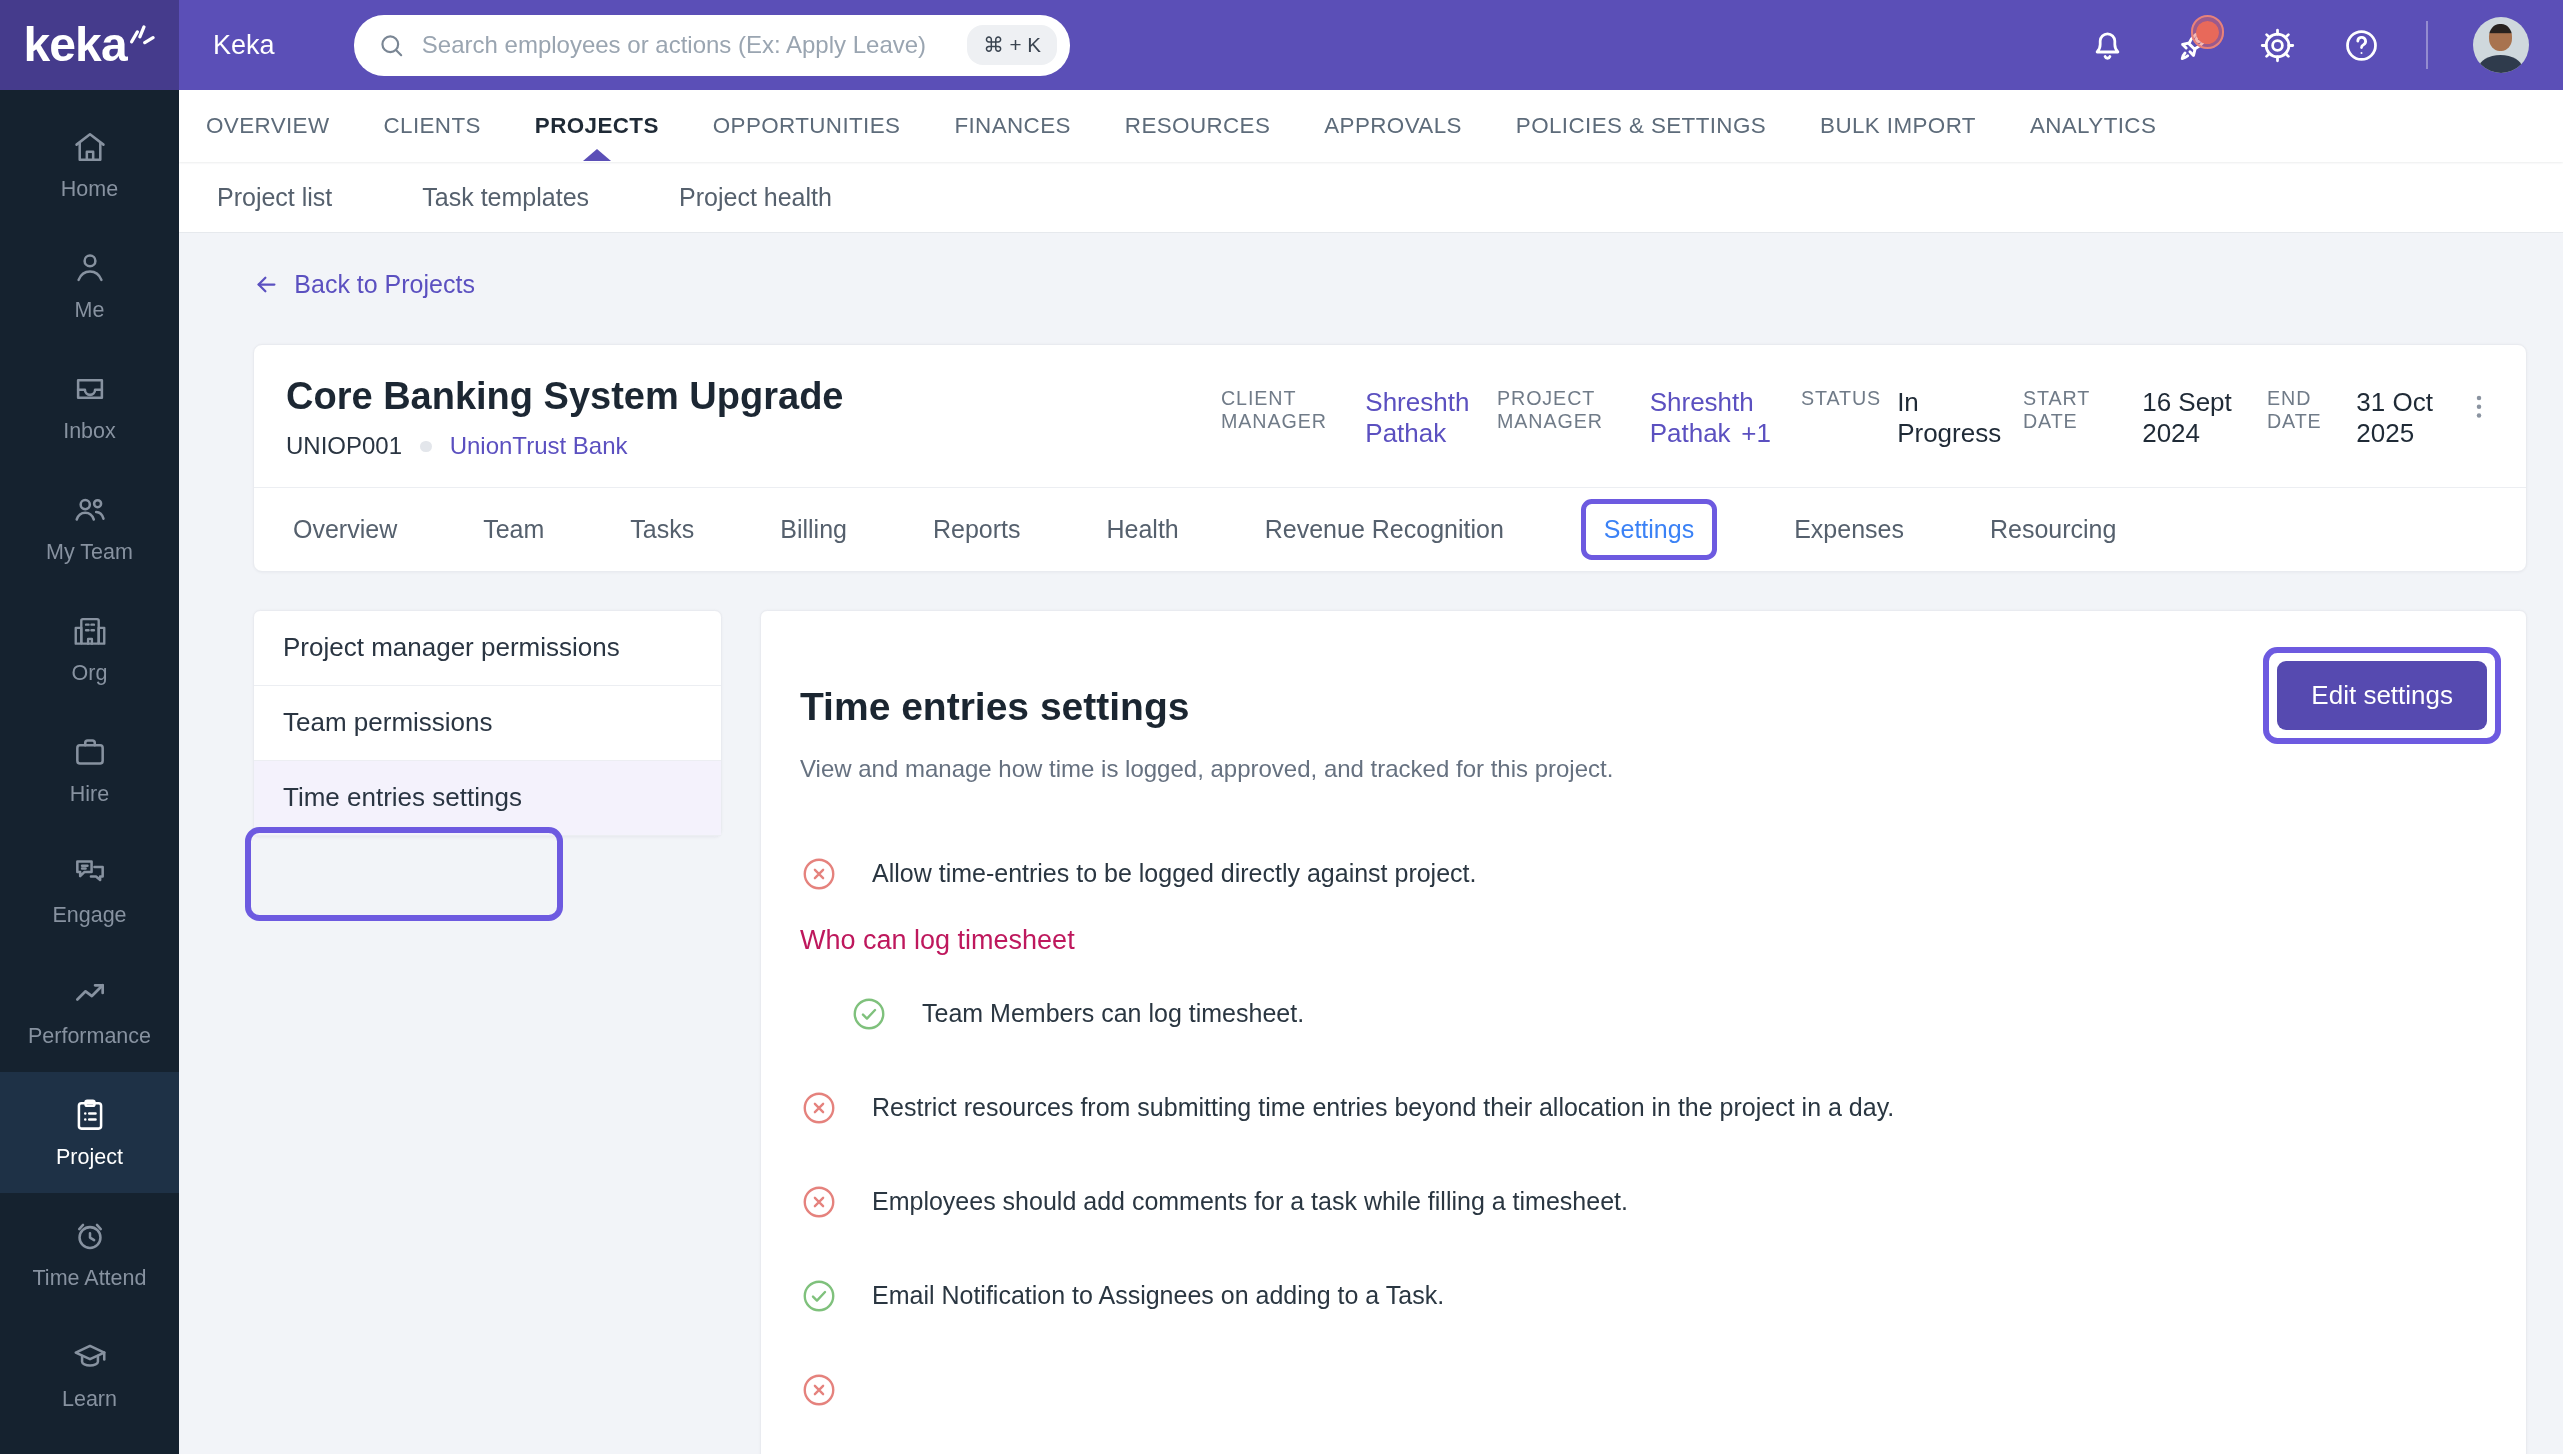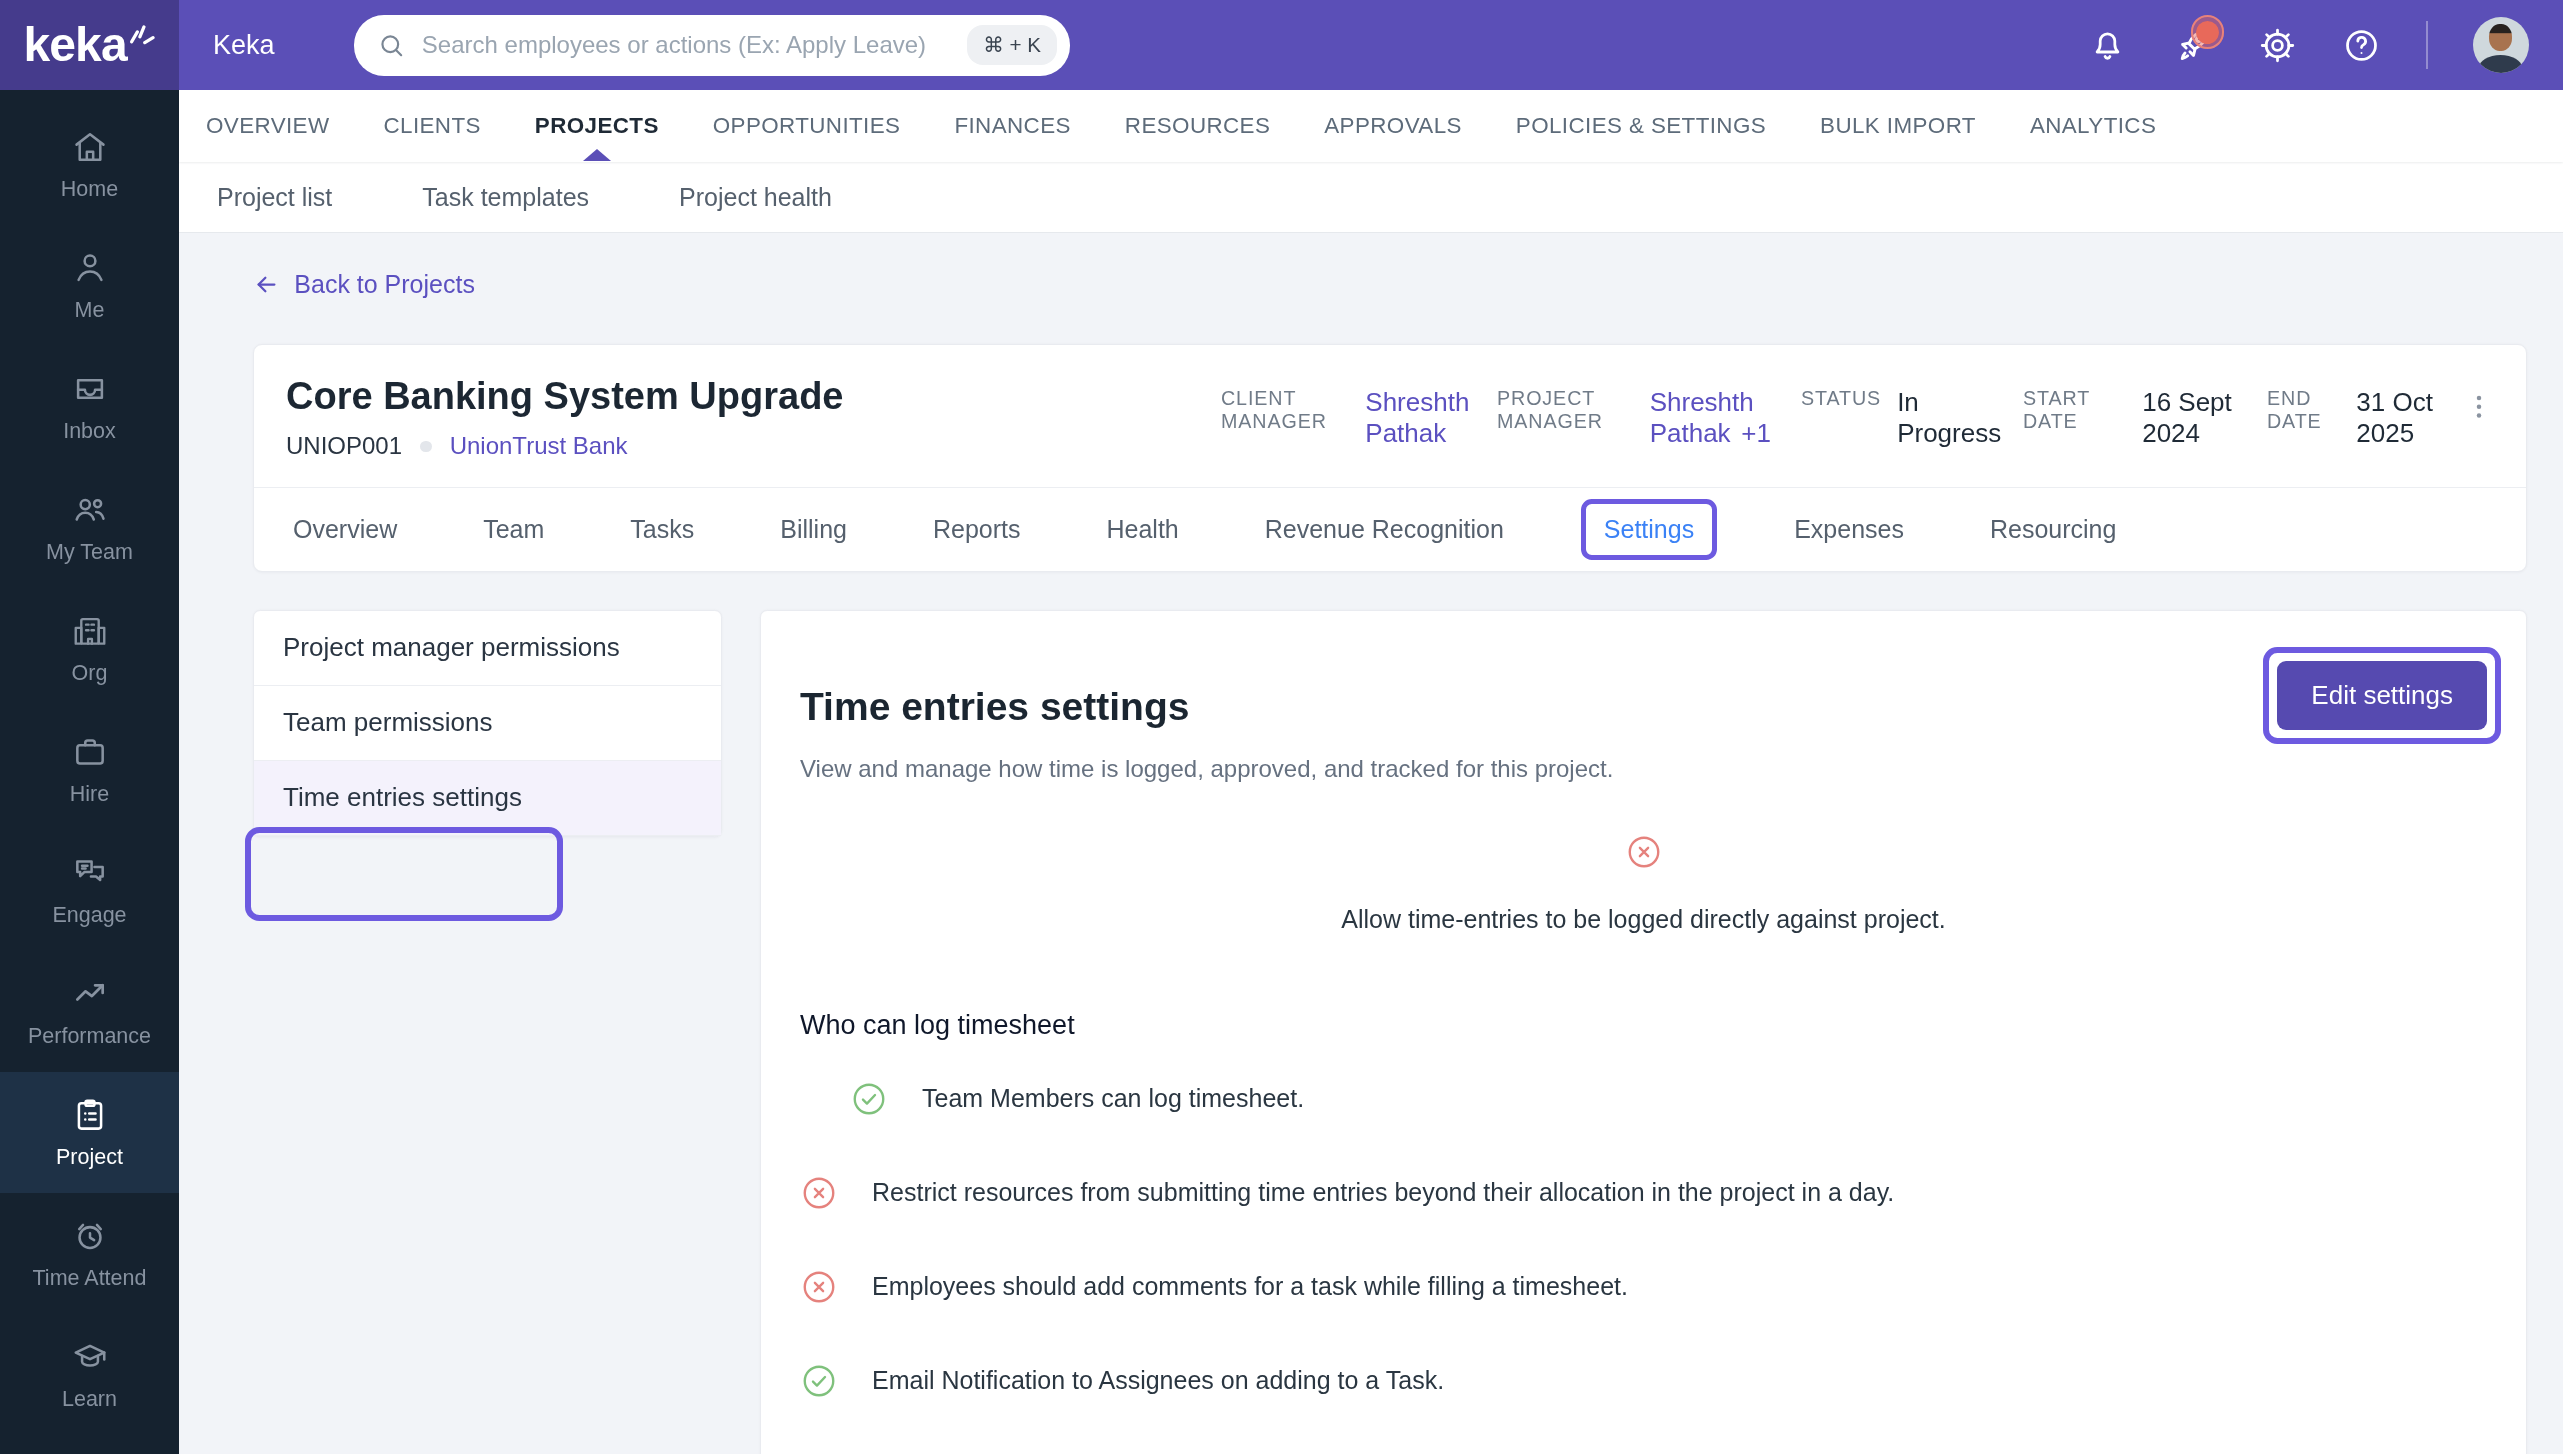--- a/index.html
+++ b/index.html
@@ -94,23 +94,23 @@
          padding:48px 39px 81px 39px;box-sizing:border-box;min-height:818px;
          box-shadow:0 0.9px 2.7px rgba(20,30,50,.04);}
   .panel-title{font-size:39px;font-weight:600;color:#1b2631;}
   .panel-sub{margin-top:19.7px;font-size:24px;color:#667180;}
   .btn-ring{position:absolute;top:36px;right:25px;border:6.3px solid #6d5ae0;border-radius:14.3px;padding:8px;}
   .edit-btn{background:#564ab0;color:#fff;border:none;border-radius:9px;padding:19px 34px;font-size:26px;
             font-family:"Liberation Sans",sans-serif;cursor:pointer;}
 
   .setting{display:flex;align-items:center;gap:34px;margin-top:56px;font-size:25px;color:#2a3641;}
   .setting svg{flex-shrink:0;}
-  .setting.first{margin-top:50px;flex-direction:column;}
+  .setting.first{margin-top:72px;}
   .setting.indent{margin-left:50px;margin-top:39px;}
-  .group-title{margin-top:76px;font-size:27px;color:#0f172a;font-weight:500;}
+  .group-title{margin-top:32px;font-size:27px;color:#be185d;font-weight:500;}
   .ico-off{color:#e5827d;} .ico-on{color:#7fc17c;}
 </style>
 </head>
 <body>
 
 <div class="app">
 
   <header class="topbar">
     <div class="logo-block">
       <span class="logo-text">keka</span>

